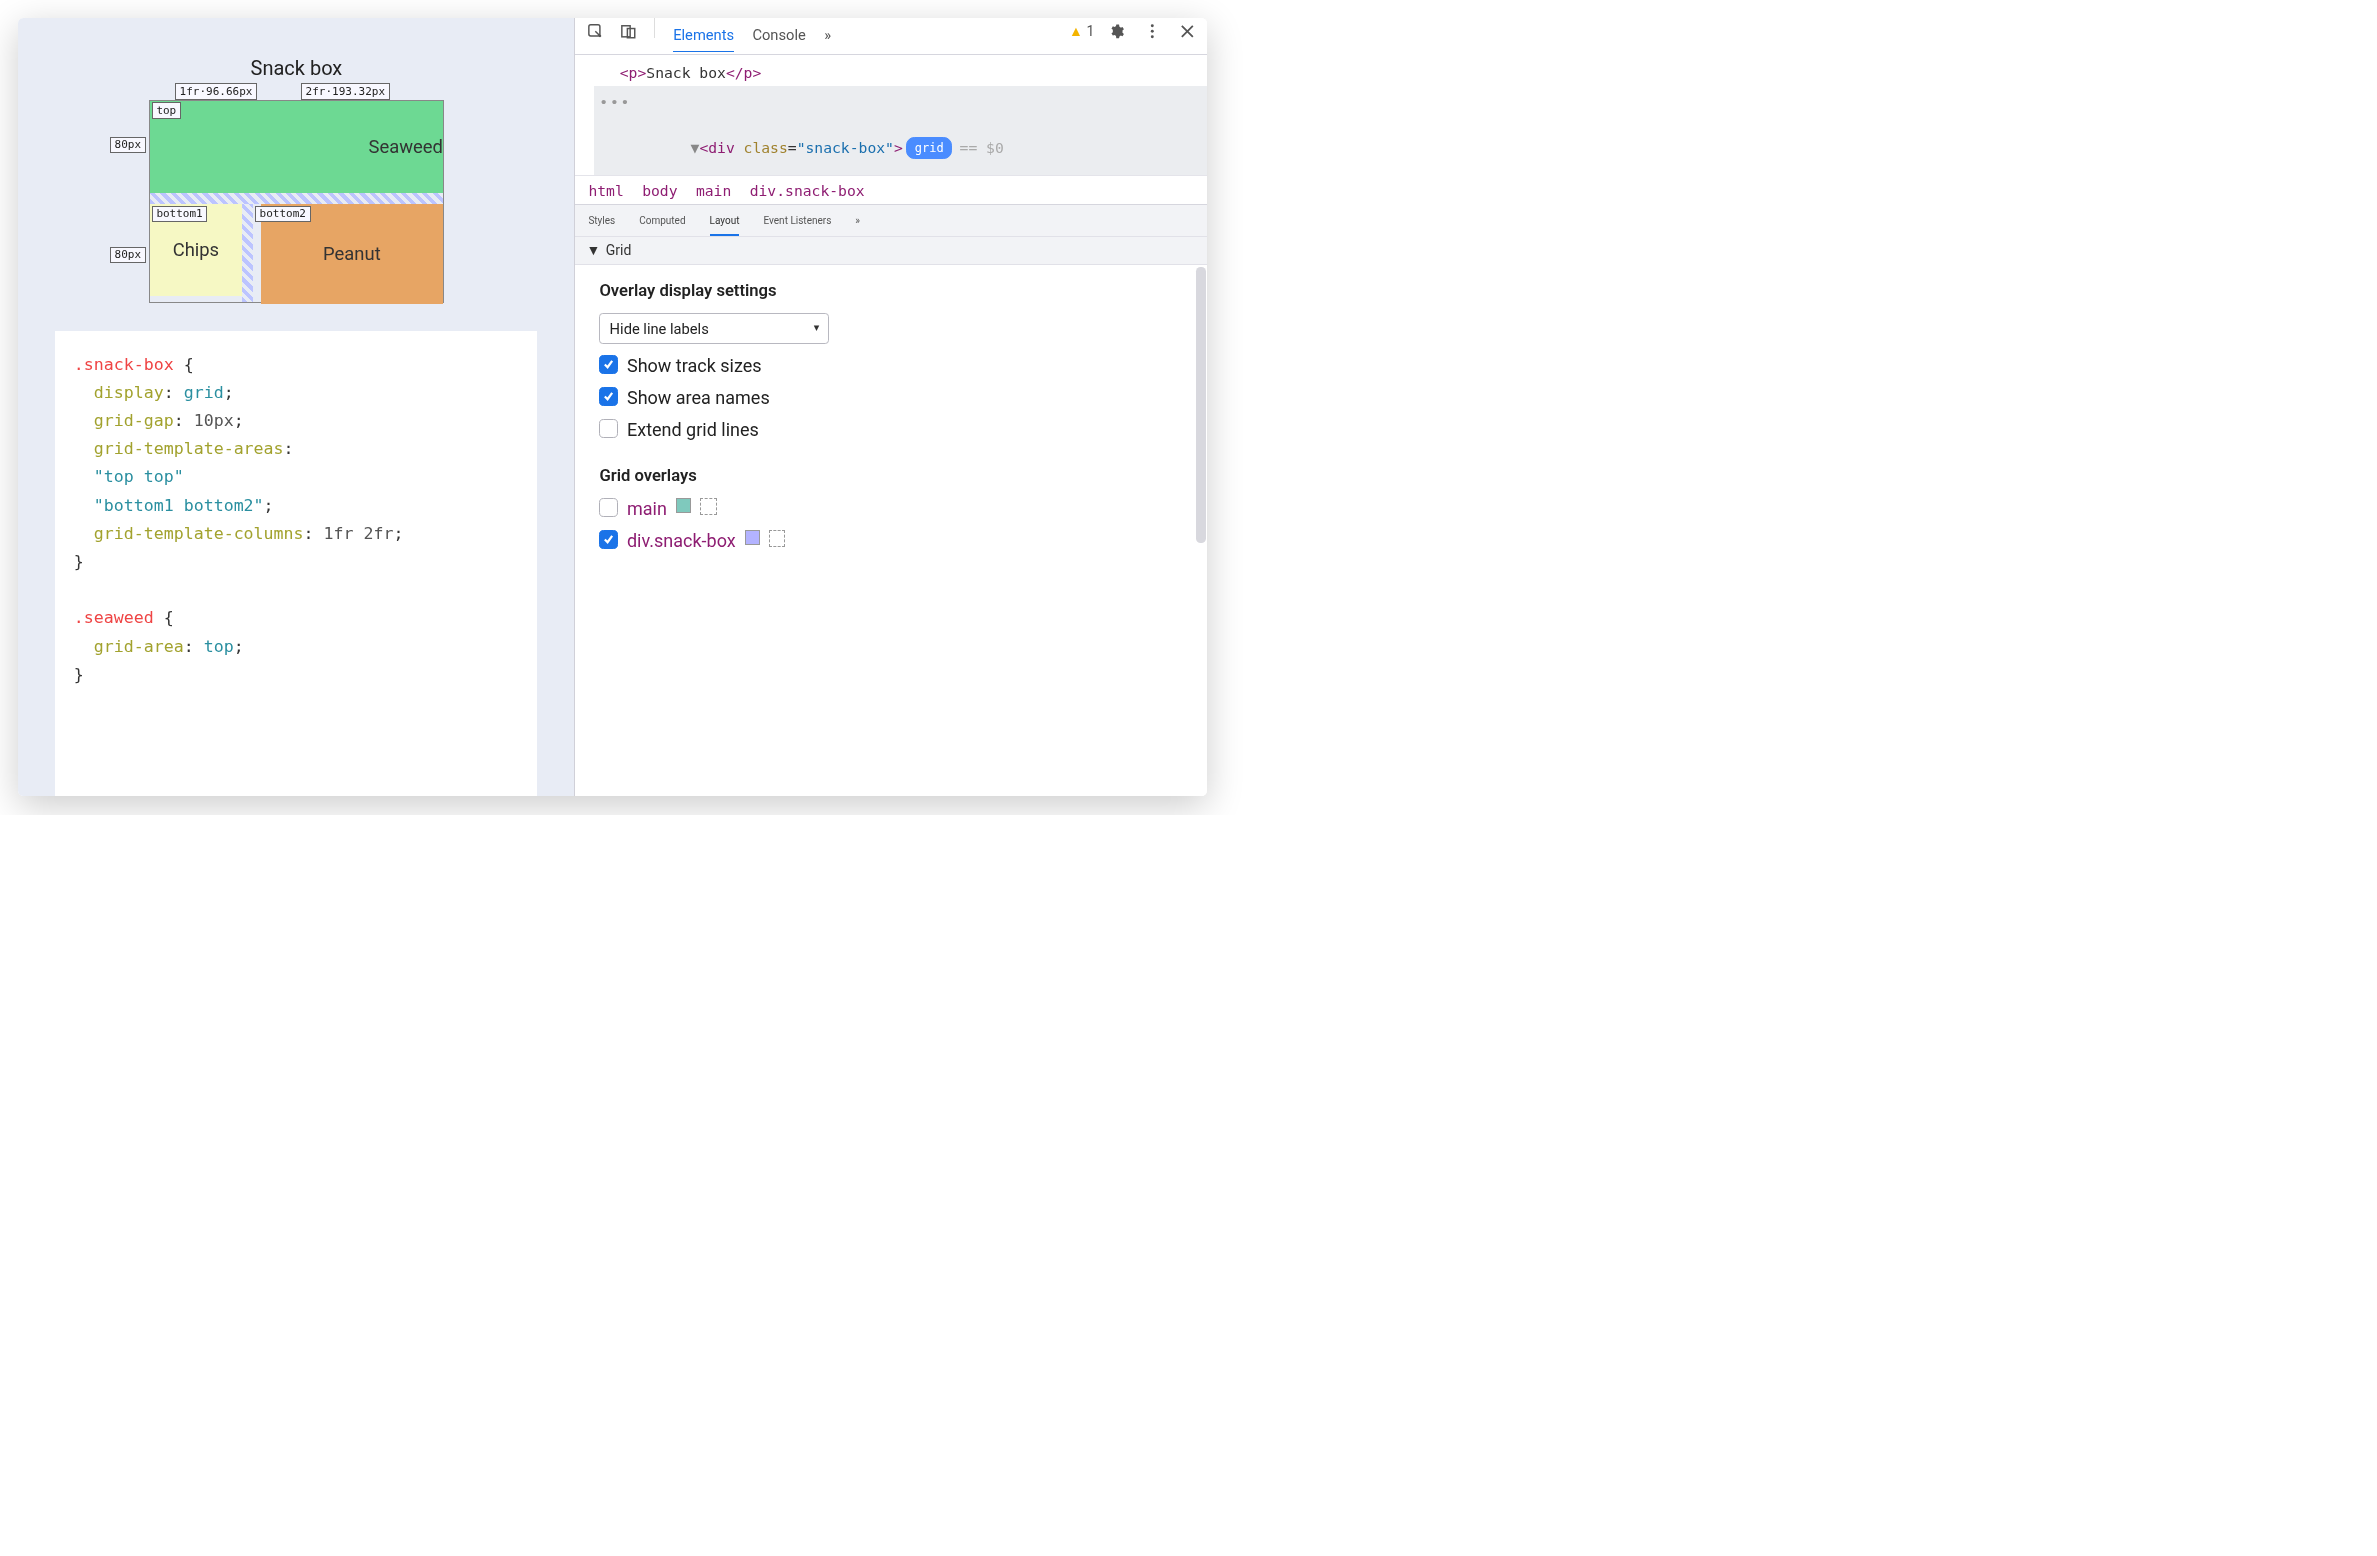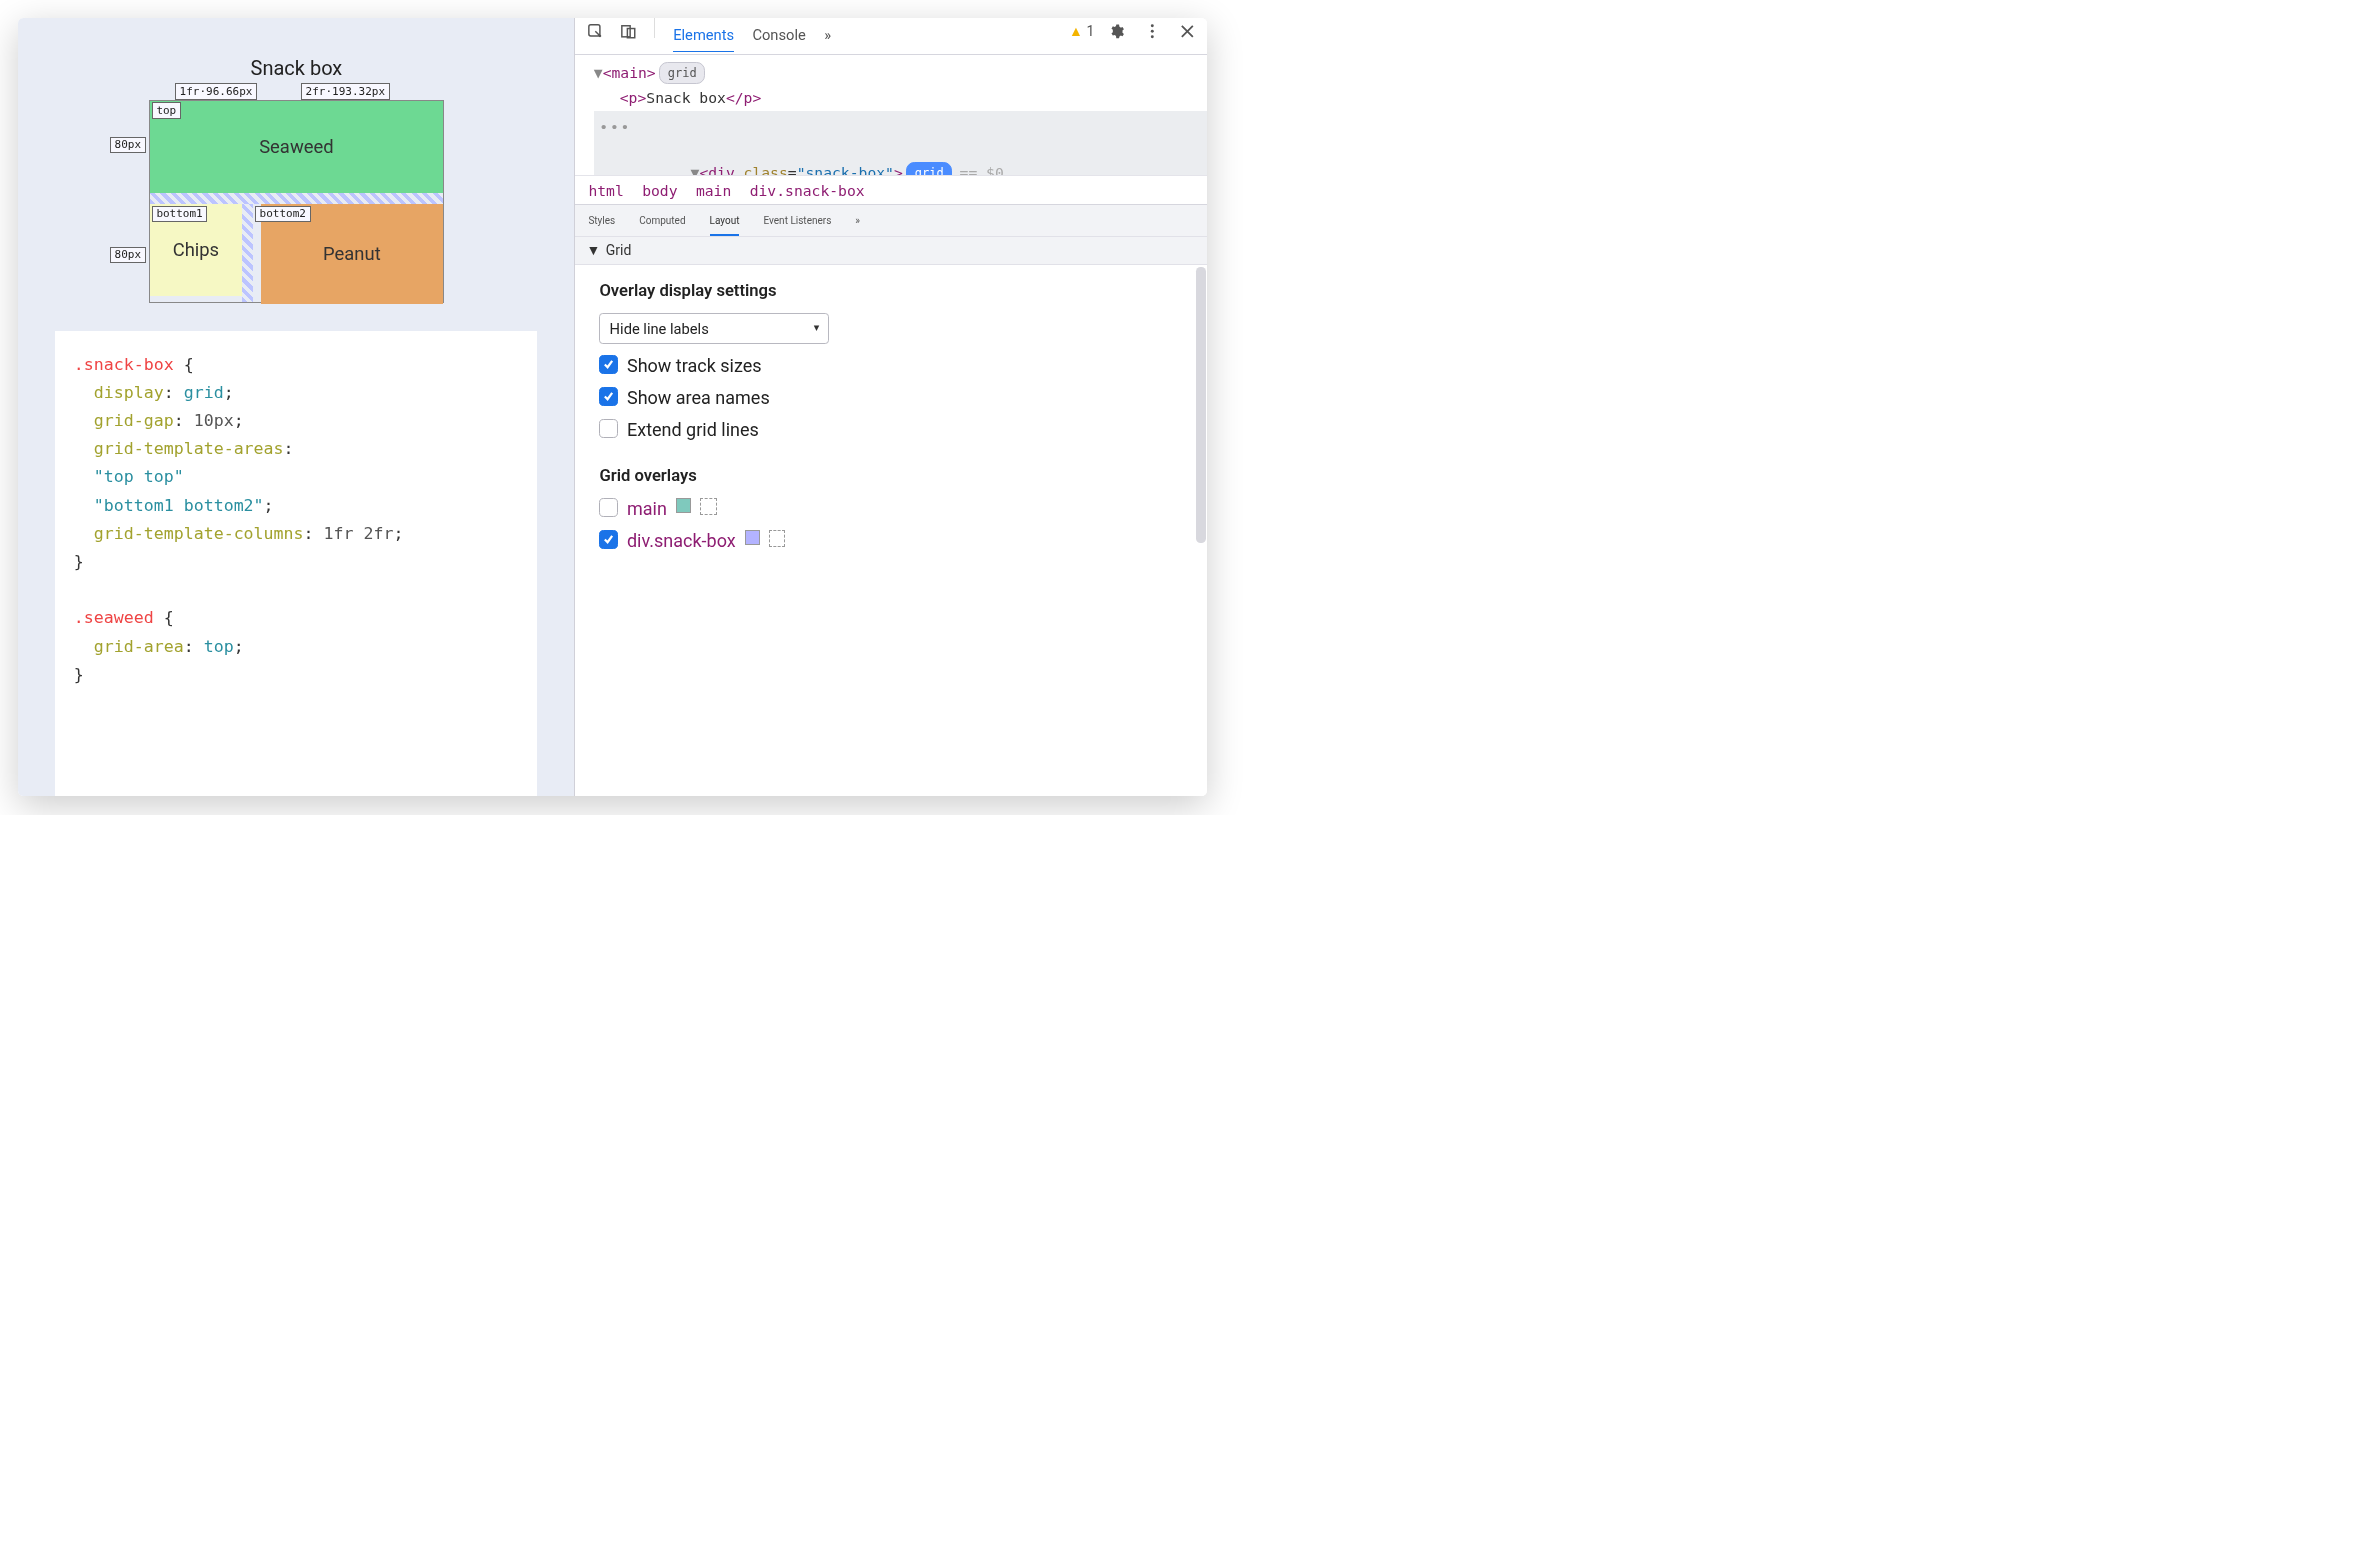--- a/index.html
+++ b/index.html
@@ -103,21 +103,21 @@
       <div class="badge" style="top:-16.6px; left:152px;">2fr·193.32px</div>
 
       <div class="badge" style="top:37px; left:-39px;">80px</div>
       <div class="badge" style="top:147px; left:-39px;">80px</div>
 
       <div class="grid-outer" style="height:203px;">
 
         <div class="col-hatch" style="left:92px; width:11px;"></div>
         <div class="row-hatch" style="top:92px; height:11px;"></div>
 
-        <div class="cell seaweed" style="height:92px;">
+        <div class="cell seaweed" style="height:92px;justify-content:flex-end;">
           <span>Seaweed</span>
         </div>
         <div class="cell chips" style="top:103px; left:0; width:92px; height:92px;">
           <span>Chips</span>
         </div>
         <div class="cell peanut" style="top:103px; left:111px; right:0; height:100px;">
           <span>Peanut</span>
         </div>
 
         <div class="badge" style="top:1.8px; left:1.8px;">top</div>
@@ -179,21 +179,20 @@
         </div>
         <div class="dtk-iconbtn">
           <svg width="14.7" height="14.7" viewBox="0 0 16 16" stroke="#555" stroke-width="2">
               <path d="M2 2l12 12M14 2L2 14"></path>
             </svg>
         </div>
       </div>
     </div>
 
     <div class="dom-tree" style="position:relative; height:120px; overflow:hidden;">
-      <div class="dom-row"><span style="color:#888">▼</span><span class="tag">&lt;main&gt;</span><span class="pill">grid</span></div>
       <div class="dom-row" style="padding-left:26px;"><span class="tag">&lt;p&gt;</span>Snack box<span class="tag">&lt;/p&gt;</span></div>
       <div class="dom-row selected" style="padding-left:26px; position:relative;">
         <span class="dots" style="top:3.7px;">•••</span>
         <span style="color:#888">▼</span><span class="tag">&lt;div</span> <span class="attr">class</span>=<span class="str2">"snack-box"</span><span class="tag">&gt;</span><span class="pill blue">grid</span><span class="eq0">== $0</span>
       </div>
 
     </div>
 
     <div class="crumbs">
       <span>html</span>

